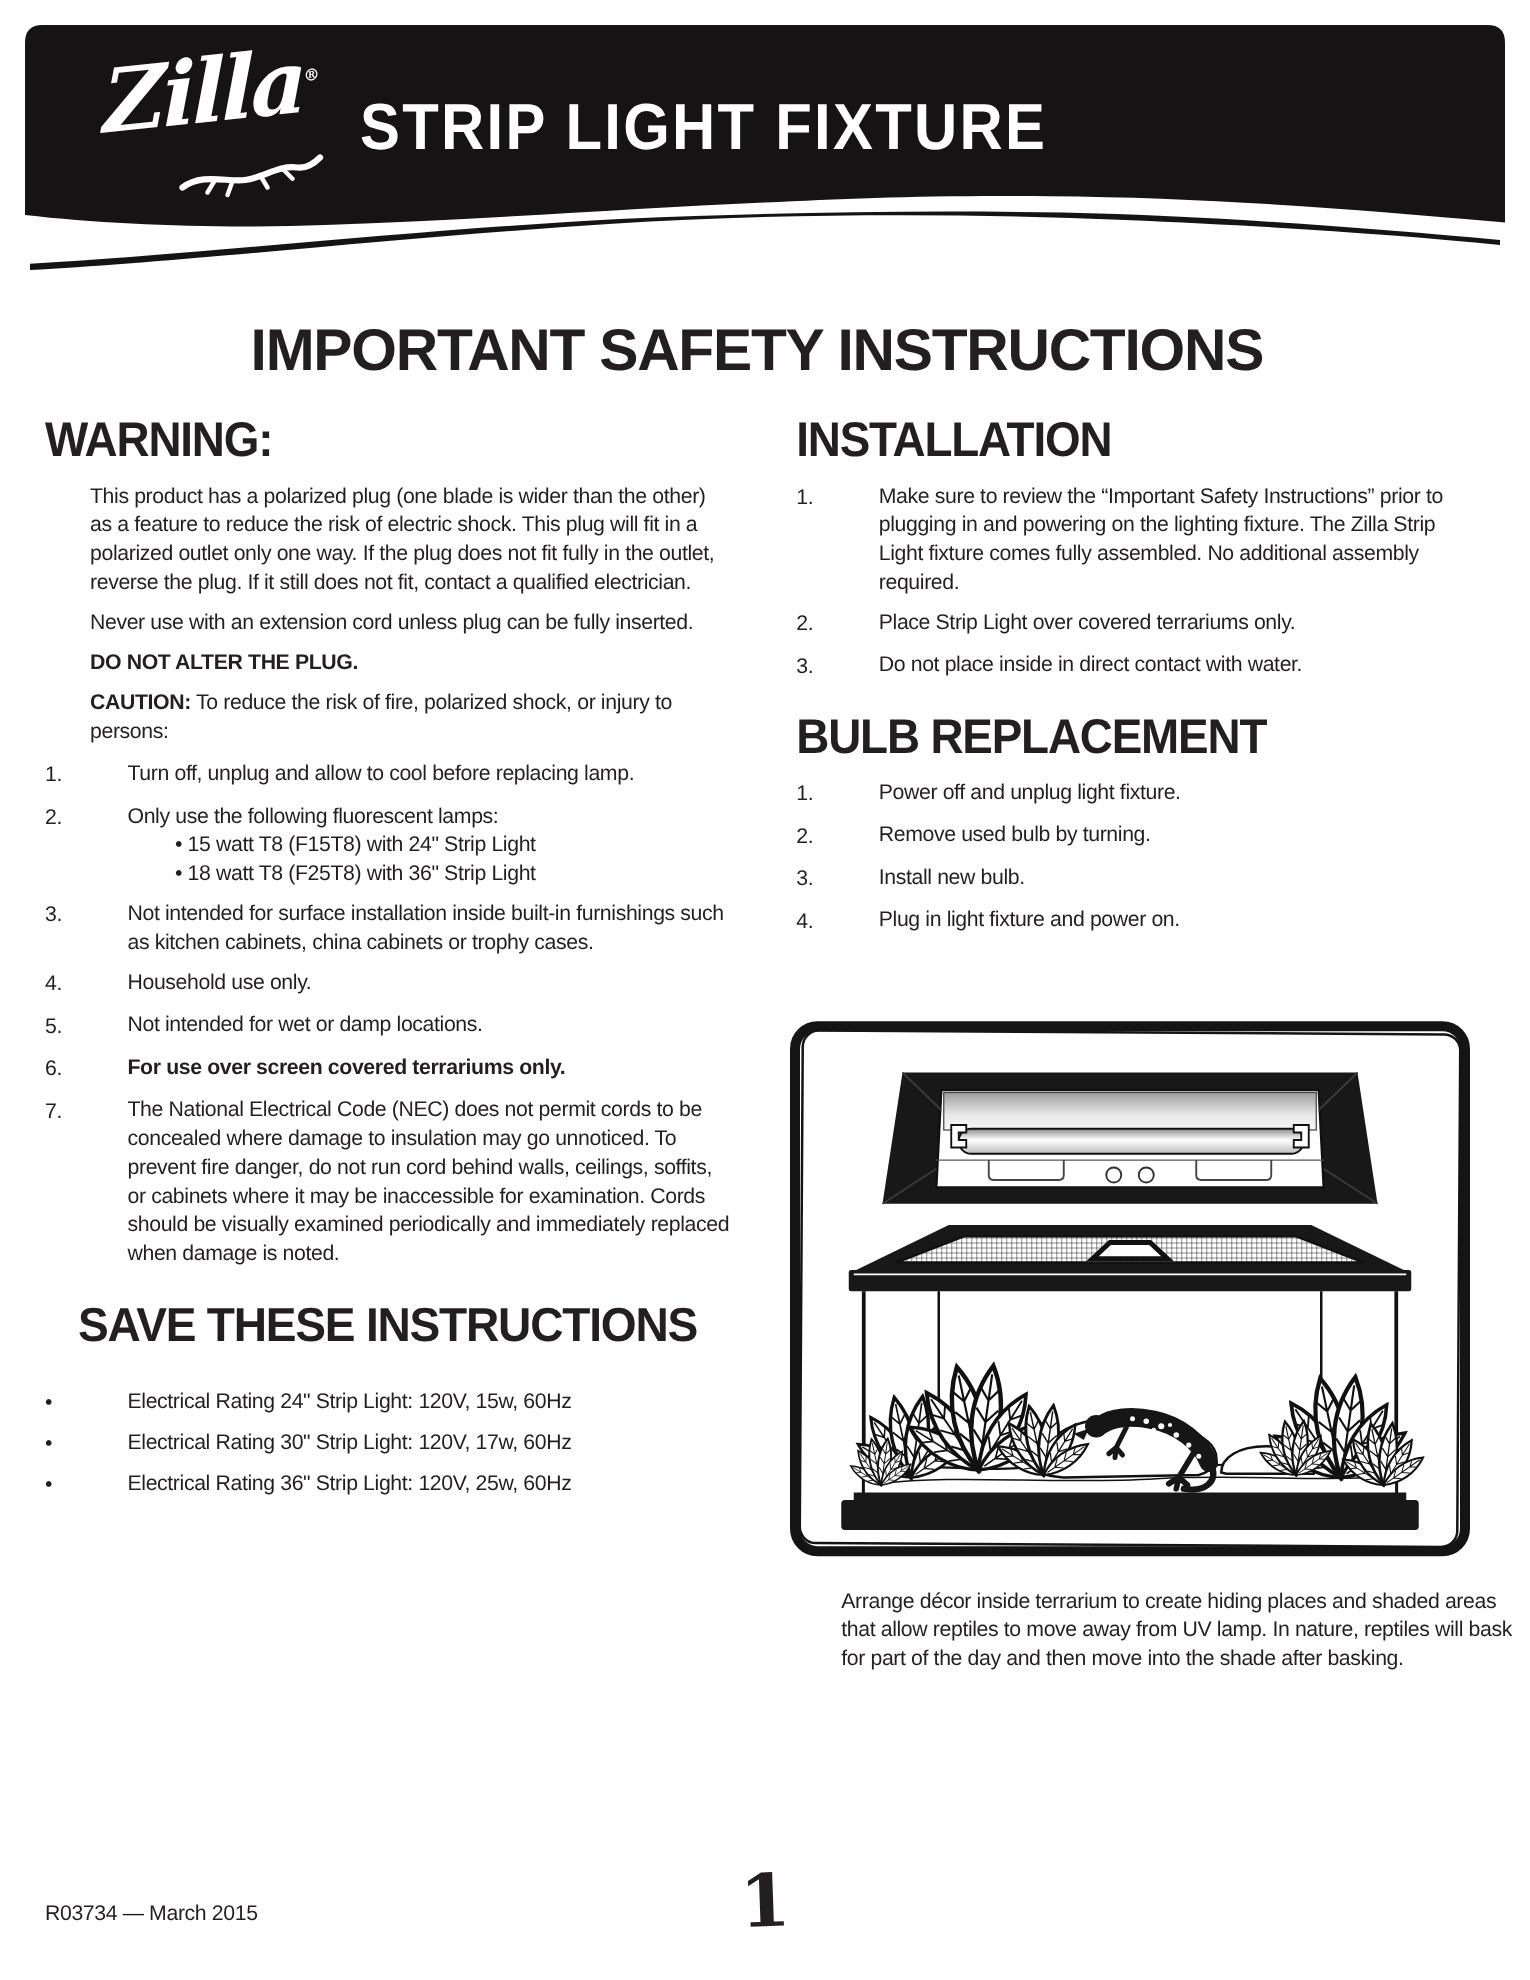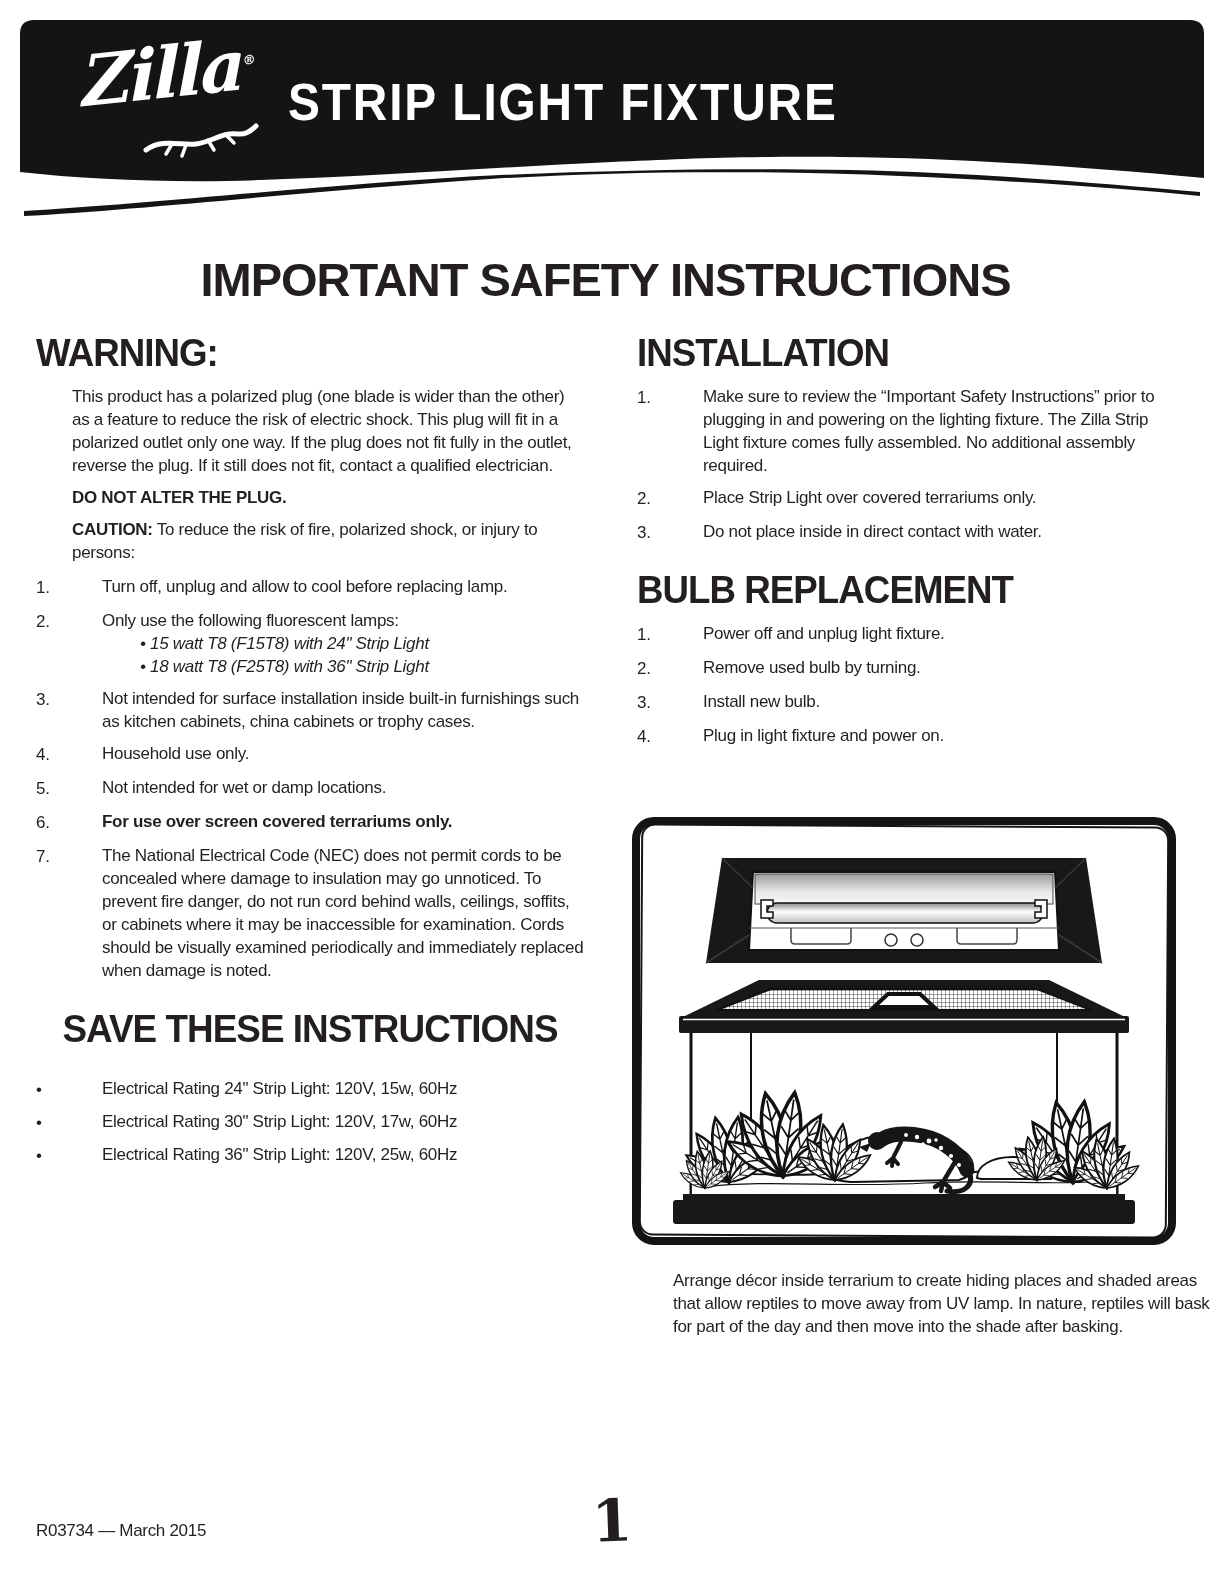--- a/index.html
+++ b/index.html
@@ -45,21 +45,21 @@
     font-size:17px; letter-spacing:-0.3px; line-height:23px;margin-left:36px;
   }
   p.body-txt { margin-bottom:9px; }
   .bold { font-weight:bold; }
 
   .nlist { margin-top:11px; }
   .nlist .li { display:flex; margin-bottom:9px; }
   .nlist .num { flex:none; width:30px; font-size:17px; line-height:25px; letter-spacing:-0.3px; }
   .nlist .txt { flex:1; }
   .sub { margin-top:0; }
-  .sub-li { padding-left:2px;font-style:italic; }
+  .sub-li { padding-left:2px; }
   .sub-li::before { content:"• "; }
 
   .save-title {
     text-align:center; font-size:38px; font-weight:bold; letter-spacing:-1px;
     margin:26px 0 0 0; transform:scaleX(0.97); transform-origin:center;
   }
   .ratings { margin-top:26px; }
   .ratings .li { display:flex; margin-bottom:8px; }
   .ratings .li::before { content:"•"; flex:none; width:30px; font-size:17px; line-height:25px; }
 
@@ -103,20 +103,21 @@
       </svg>
     </div>
     <div class="banner-title">STRIP LIGHT FIXTURE</div>
   </header>
 
   <h2 class="main-title">IMPORTANT SAFETY INSTRUCTIONS</h2>
 
   <section class="col col-left">
     <h3 class="sec">WARNING:</h3>
     <p class="body-txt">This product has a polarized plug (one blade is wider than the other) as a feature to reduce the risk of electric shock. This plug will fit in a polarized outlet only one way. If the plug does not fit fully in the outlet, reverse the plug. If it still does not fit, contact a qualified electrician.</p>
+    <p class="body-txt">Never use with an extension cord unless plug can be fully inserted.</p>
     <p class="body-txt bold">DO NOT ALTER THE PLUG.</p>
     <p class="body-txt"><span class="bold">CAUTION:</span><span>  To reduce the risk of fire, polarized shock, or injury to persons:</span></p>
 
     <div class="nlist">
       <div class="li">
         <span class="num">1.</span>
         <span class="txt">Turn off, unplug and allow to cool before replacing lamp.</span>
       </div>
       <div class="li">
         <span class="num">2.</span>

